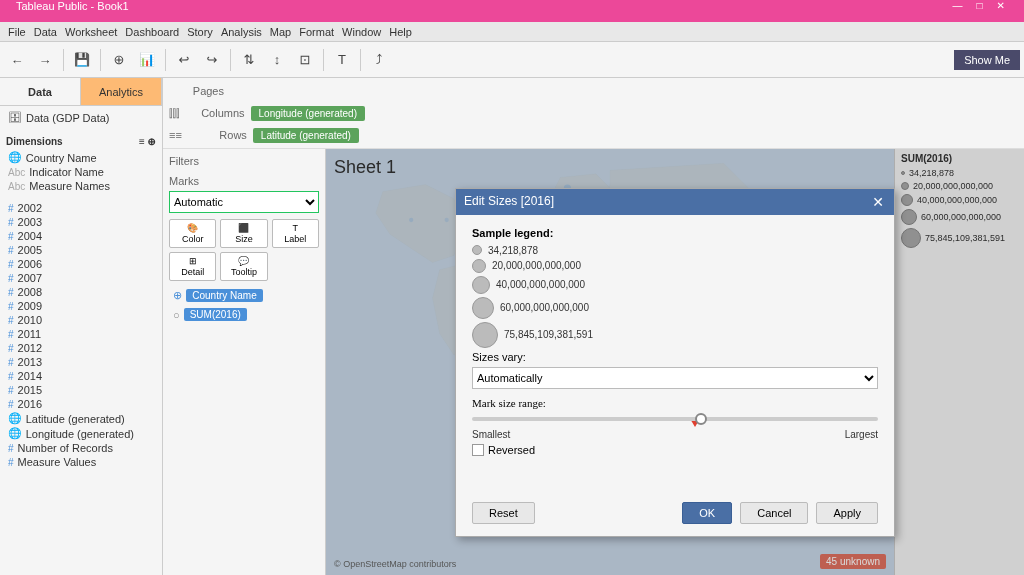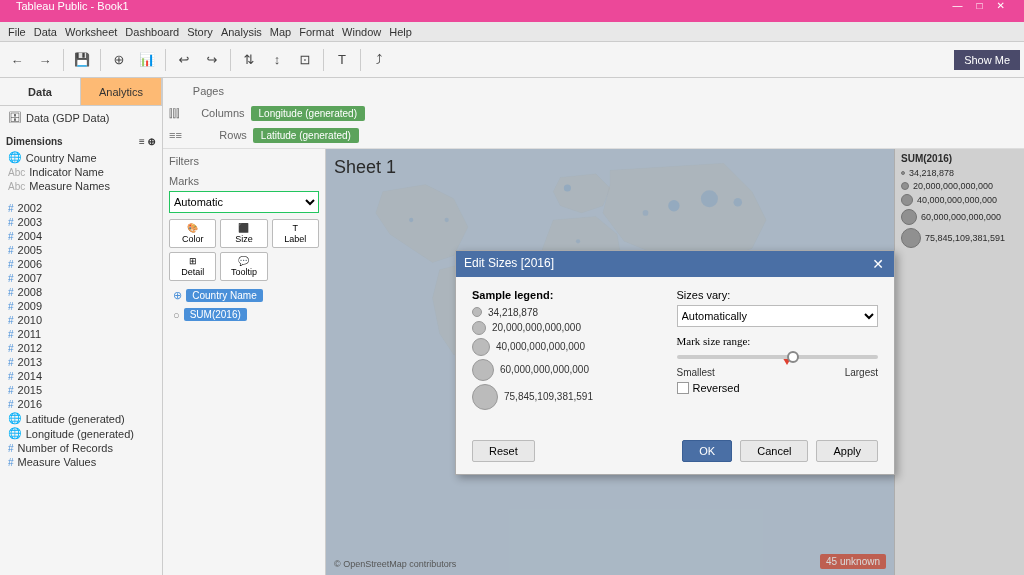--- a/index.html
+++ b/index.html
@@ -63,21 +63,21 @@
     .legend-title { font-size: 10px; font-weight: bold; color: #333; margin-bottom: 4px; }
     .legend-item { display: flex; align-items: center; gap: 4px; margin-bottom: 3px; font-size: 9px; color: #333; }
     .legend-circle { border-radius: 50%; background: #aaa; border: 1px solid #888; flex-shrink: 0; }
 
     
     .dialog-overlay { position: absolute; top: 0; left: 0; right: 0; bottom: 0; background: rgba(0,0,0,0.15); z-index: 100; display: flex; align-items: center; justify-content: center; }
     .dialog { background: #f5f5f5; border: 1px solid #aaa; box-shadow: 3px 3px 8px rgba(0,0,0,0.3); width: 440px; font-size: 11px; }
     .dialog-titlebar { background: #4a6fa5; color: white; padding: 5px 8px; display: flex; align-items: flex-start; justify-content: space-between; font-size: 12px; }
     .dialog-close { background: none; border: none; color: white; cursor: pointer; font-size: 14px; padding: 0 2px; }
     .dialog-body { padding: 12px 16px; }
-    .dialog-row { display: flex; gap: 3px; margin-bottom: 10px; }
+    .dialog-row { display: flex; gap: 3px; margin-bottom: 10px; flex-direction: column; }
     .dialog-col { flex: 1; }
     .dialog-col-label { font-weight: bold; margin-bottom: 6px; }
     .sample-legend { display: flex; flex-direction: column; gap: 3px; }
     .sample-row { display: flex; align-items: center; gap: 6px; }
     .sample-circle { border-radius: 50%; background: #bbb; border: 1px solid #999; flex-shrink: 0; }
     .sample-text { font-size: 10px; color: #333; }
     .sizes-vary-label { margin-bottom: 4px; }
     .sizes-dropdown { width: 100%; height: 22px; border: 1px solid #bbb; background: white; font-size: 11px; margin-bottom: 8px; }
     .mark-size-label { margin-bottom: 4px; font-family: Liberation Serif, serif; }
     .slider-container { position: relative; margin-bottom: 4px; }

